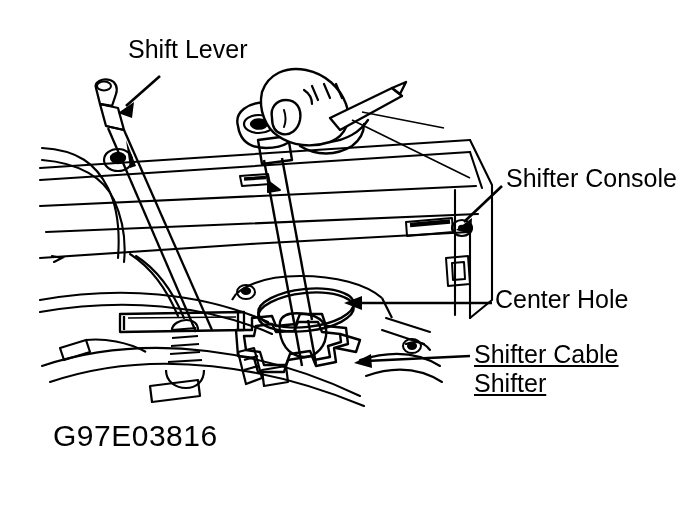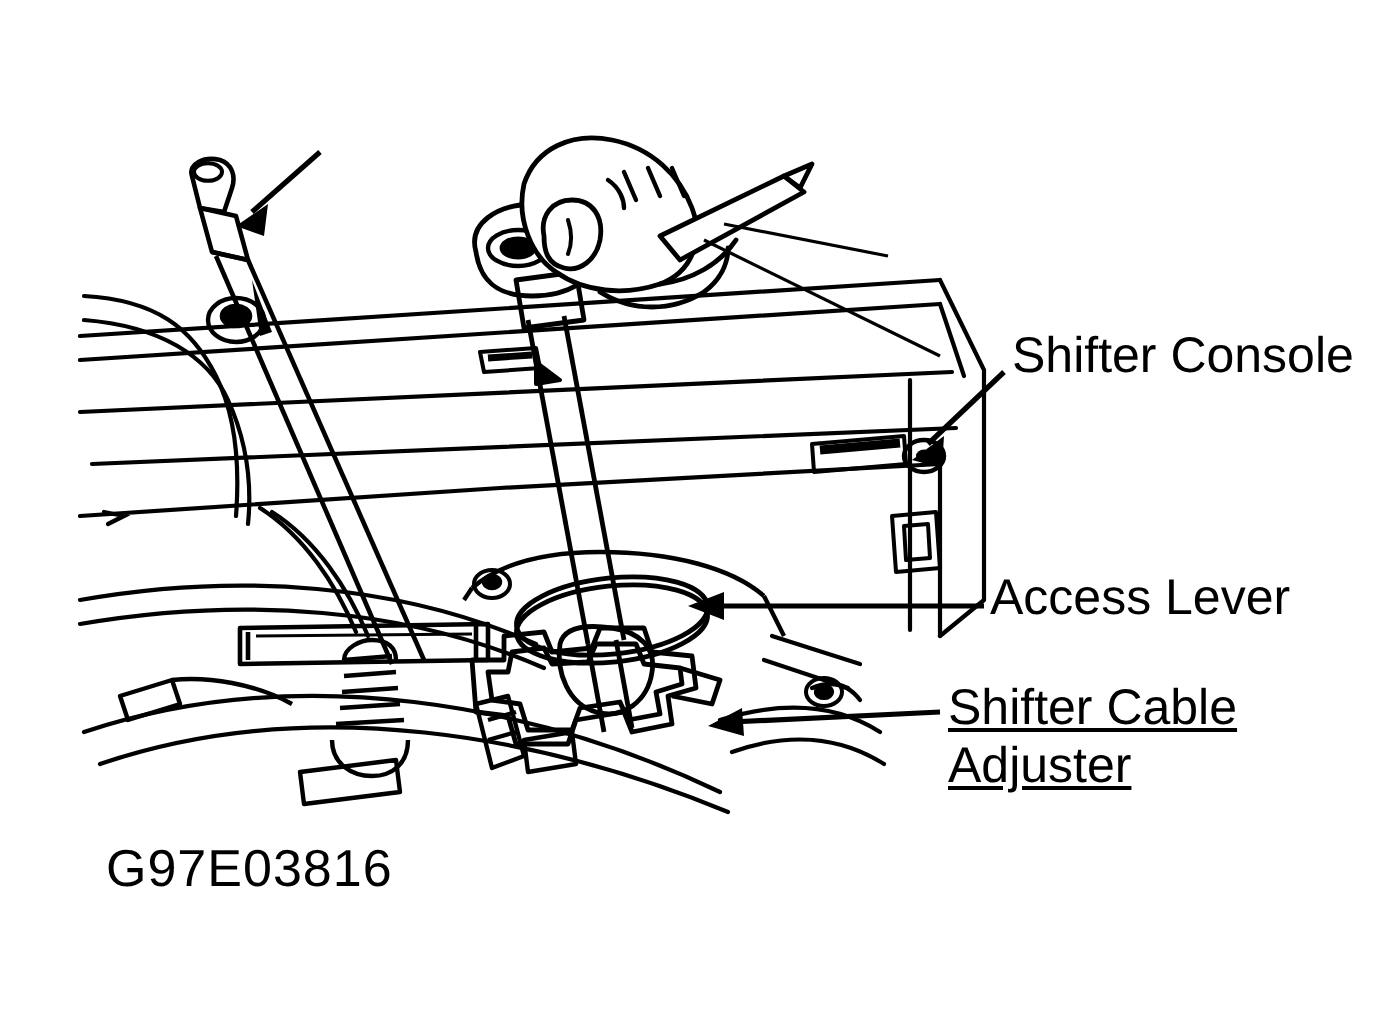--- a/index.html
+++ b/index.html
@@ -35,21 +35,21 @@
   #label-shift-lever  { left: 128px; top: 35px; }
   #label-center-console { left: 506px; top: 164px; }
   #label-access-hole  { left: 495px; top: 285px; }
   #label-shifter-cable-adjuster { left: 474px; top: 340px; text-decoration: underline; }
   #figure-code {
     position: absolute;
     left: 53px;
     top: 419px;
     color: #000000;
     font-family: "Liberation Sans", sans-serif;
-    font-size: 26px;
+    font-size: 30px;
     font-weight: 400;
     letter-spacing: 0.5px;
     white-space: pre;
   }
 </style>
 </head>
 <body>
 
 <div id="page">
 
@@ -253,22 +253,23 @@
       <path d="M 344 303 L 362 296 L 362 310 Z" fill="#000000" stroke="none"></path>
     </g>
 
     <g>
       <line x1="470" y1="356" x2="366" y2="361" stroke="#000000" stroke-width="2.6"></line>
       <path d="M 354 363 L 371 354 L 372 368 Z" fill="#000000" stroke="none"></path>
     </g>
 
   </svg>
 
+  <div class="label" id="label-shift-lever">Shift Lever</div>
 
   <div class="label" id="label-center-console">Shifter Console</div>
 
-  <div class="label" id="label-access-hole">Access Lever</div>
-
-  <div class="label" id="label-shifter-cable-adjuster"><span>Shifter Cable</span><br><span>Adjuster</span></div>
+  <div class="label" id="label-access-hole">Center Hole</div>
+
+  <div class="label" id="label-shifter-cable-adjuster"><span>Shifter Cable</span><br><span>Shifter</span></div>
 
   <div id="figure-code">G97E03816</div>
 
 </div>
 
 </body></html>

